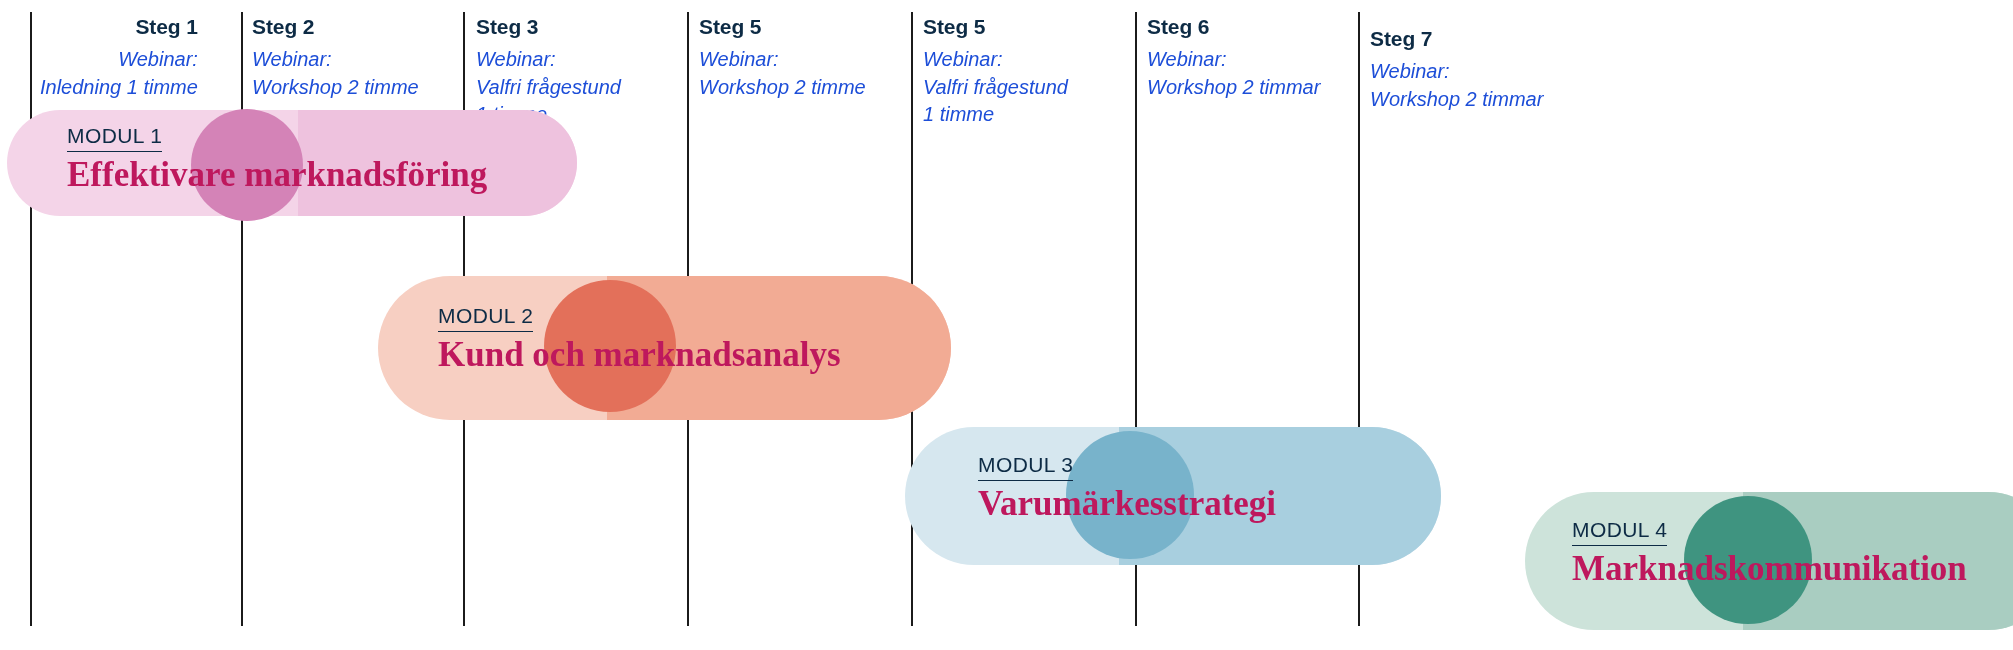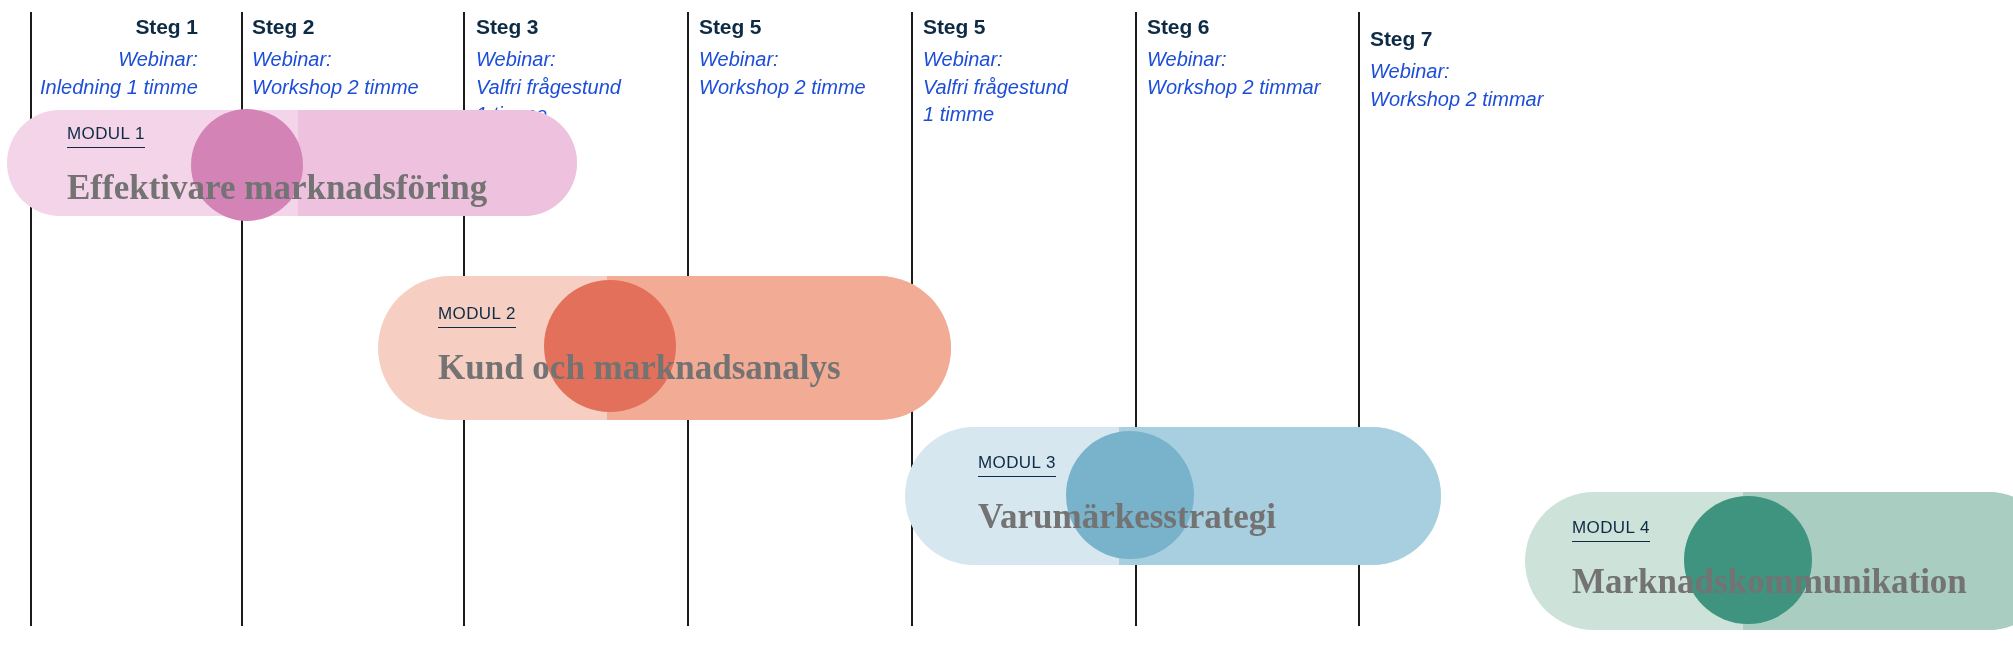--- a/index.html
+++ b/index.html
@@ -77,34 +77,34 @@
   .blob {
     position: absolute;
     border-radius: 50%;
   }
   .module-text {
     position: absolute;
     z-index: 4;
   }
   .module-label {
     display: inline-block;
-    font-size: 17px;
+    font-size: 21px;
     font-weight: 400;
     color: #0d2b45;
     letter-spacing: 0.4px;
     border-bottom: 1.6px solid #0d2b45;
     padding-bottom: 3px;
-    margin-bottom: 22px;
+    margin-bottom: 5px;
     white-space: nowrap;
   }
   .module-title {
     font-family: "Liberation Serif", "DejaVu Serif", serif;
     font-size: 35px;
     font-weight: bold;
-    color: #737373;
+    color: #be185d;
     line-height: 1.05;
     white-space: nowrap;
     margin: 0;
   }
 </style>
 </head>
 <body>
 
 <div id="stage">
   <div id="rules-layer">

